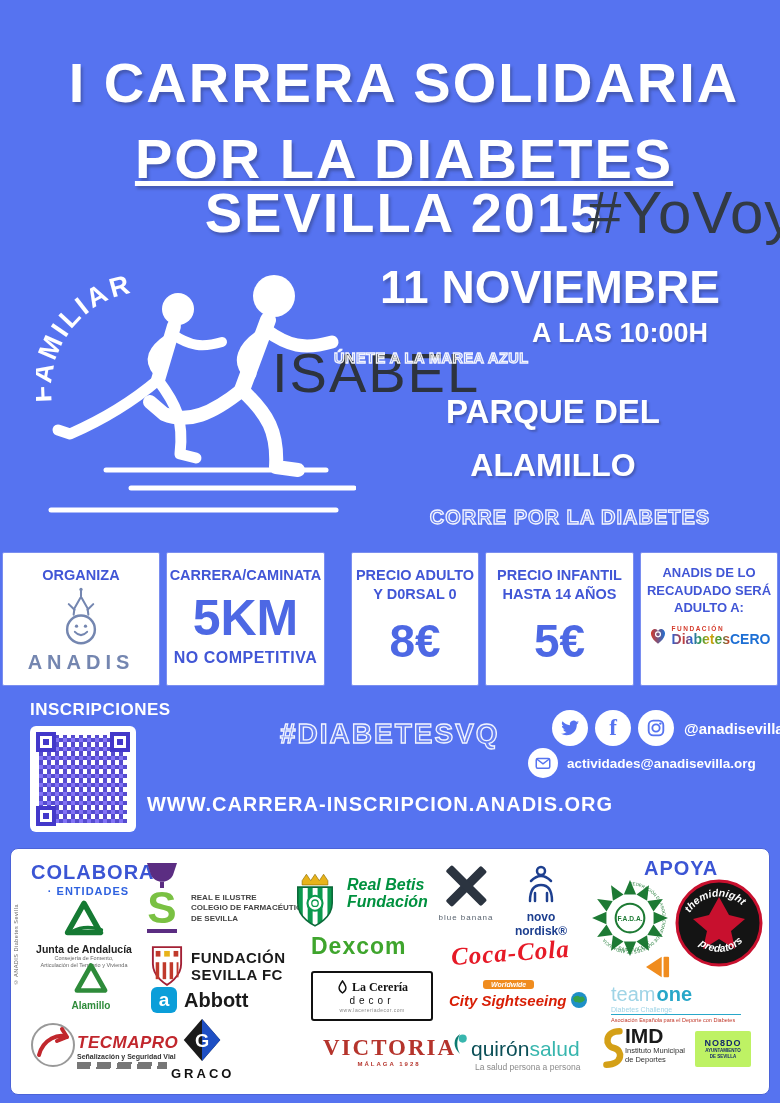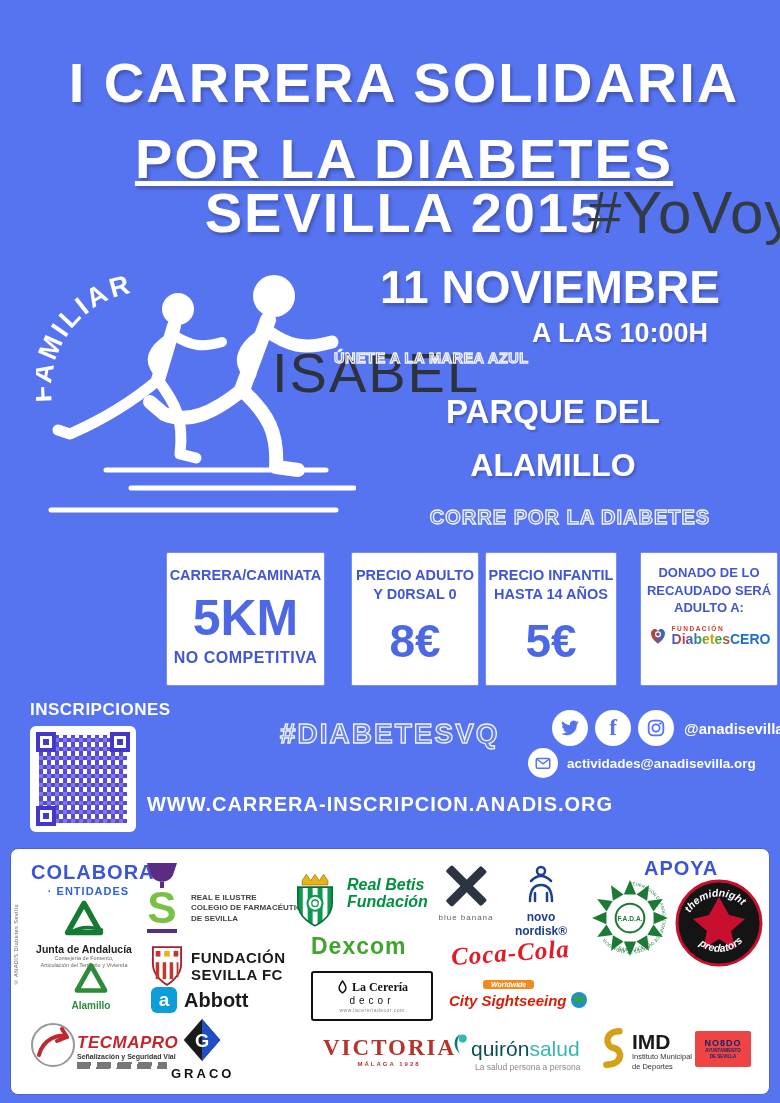--- a/index.html
+++ b/index.html
@@ -105,21 +105,21 @@
         background:repeating-linear-gradient(100deg,#777 0 14px,transparent 14px 20px);}
   .graco-name{font-size:13px;font-weight:bold;color:#111;letter-spacing:3px;margin-top:1px;}
   .vic-name{font-family:"Liberation Serif",serif;font-size:23px;font-weight:bold;color:#b5342c;letter-spacing:2px;}
   .vic-sub{font-size:6px;font-weight:bold;color:#b5342c;letter-spacing:2px;}
   .qs-row{display:flex;align-items:baseline;}
   .qs-1{font-size:21px;color:#0b4f57;margin-top:8px;}
   .qs-2{font-size:21px;color:#38b6ae;}
   .qs-tag{font-size:8.5px;color:#8a8a8a;margin-top:1px;margin-left:24px;}
   .imd-name{font-size:21px;font-weight:bold;color:#1a1a1a;line-height:1;}
   .imd-sub{font-size:7.5px;color:#333;line-height:1.25;}
-  .nodo{width:56px;height:36px;background:#ef4444;border-radius:2px;display:flex;flex-direction:column;
+  .nodo{width:56px;height:36px;background:#bef264;border-radius:2px;display:flex;flex-direction:column;
         align-items:center;justify-content:center;color:#13286b;}
   .nodo-n{font-size:9px;font-weight:bold;letter-spacing:1px;}
   .nodo-s{font-size:4.5px;font-weight:bold;line-height:1.3;text-align:center;}
 </style>
 </head>
 <body>
 
 <div class="poster">
 
   <div class="title t1">I CARRERA SOLIDARIA</div>
@@ -163,46 +163,60 @@
 
   <div class="isabel">ISABEL</div>
 
   <div class="h-date">11 NOVIEMBRE</div>
   <div class="h-time">A LAS 10:00H</div>
   <div class="h-join stroke-w">ÚNETE A LA MAREA AZUL</div>
   <div class="h-venue1">PARQUE DEL</div>
   <div class="h-venue2">ALAMILLO</div>
   <div class="h-slogan stroke-w">CORRE POR LA DIABETES</div>
 
+  <div class="ibox" style="left:2px;width:158px;">
+    <div class="bt">ORGANIZA</div>
+    <svg style="width:74px;height:62px;margin-top:2px" viewBox="0 0 90 76" fill="none" stroke="#7486b0" stroke-width="2.5" stroke-linecap="round">
+      <path d="M45 3 L45 12"></path>
+        <circle cx="45" cy="3" r="2" fill="#7486b0" stroke="none"></circle>
+      <path d="M45 12 L37 26 M45 12 L53 26 M37 26 L36 34 M53 26 L54 34"></path>
+      <path d="M37 28 L30 21 M53 28 L60 21"></path>
+      <circle cx="45" cy="52" r="17" stroke-width="3"></circle>
+      <circle cx="39.5" cy="48" r="2" fill="#7486b0" stroke="none"></circle>
+      <circle cx="50.5" cy="48" r="2" fill="#7486b0" stroke="none"></circle>
+      <path d="M37.5 55 Q45 63 52.5 55"></path>
+    </svg>
+    <div class="anadis-word">ANADIS</div>
+  </div>
 
   <div class="ibox" style="left:166px;width:159px;">
     <div class="bt">CARRERA/CAMINATA</div>
     <div class="bv" style="font-size:50px">5KM</div>
     <div class="bn">NO COMPETITIVA</div>
   </div>
 
   <div class="ibox" style="left:351px;width:128px;">
     <div class="bt">
       <span>PRECIO ADULTO</span><br>
       <span>Y D0RSAL 0</span>
     </div>
     <div class="bv" style="margin-top:10px">8€</div>
   </div>
 
-  <div class="ibox" style="left:485px;width:132px;">
+  <div class="ibox" style="left:485px;width:149px;">
     <div class="bt">
       <span>PRECIO INFANTIL</span><br>
       <span>HASTA 14 AÑOS</span>
     </div>
     <div class="bv" style="margin-top:10px">5€</div>
   </div>
 
   <div class="ibox" style="left:640px;width:138px;">
     <div class="bt3">
-      <span>DONADO DE LO</span><br>
+      <span>ANADIS DE LO</span><br>
       <span>RECAUDADO SERÁ</span><br>
       <span>ADULTO A:</span>
     </div>
     <div class="dc-row">
       <svg style="width:20px;height:18px" viewBox="0 0 18 16">
         <defs>
             <linearGradient id="hgrad" x1="0" y1="0" x2="1" y2="0">
           <stop offset="0" stop-color="#d43a2a"></stop>
               <stop offset="1" stop-color="#1d6fd4"></stop>
         </linearGradient>
@@ -430,20 +444,32 @@
       <div style="margin-left:34px"><span class="city-banner">Worldwide</span></div>
       <div style="display:flex;align-items:center;gap:3px">
         <span class="city-name">City Sightseeing</span>
         <svg style="width:18px;height:18px" viewBox="0 0 18 18">
           <circle cx="9" cy="9" r="8" fill="#1e90c8"></circle>
           <path d="M3 7 Q7 3 10 6 Q14 4 15 9 Q11 13 7 11 Q4 12 3 7 Z" fill="#35a24a"></path>
         </svg>
       </div>
     </div>
 
+    <div class="sp" style="left:600px;top:106px;width:130px">
+      <svg style="width:26px;height:24px;margin-left:34px" viewBox="0 0 28 26">
+        <polygon points="1,13 18,2 18,24" fill="#f08c1e"></polygon>
+          <rect x="20" y="2" width="6" height="22" fill="#f08c1e" rx="1"></rect>
+      </svg>
+      <div class="team-line">
+        <span class="team-1">team</span>
+          <span class="team-2">one</span>
+      </div>
+      <div class="team-sub">Diabetes Challenge</div>
+      <div class="team-tag">Asociación Española para el Deporte con Diabetes</div>
+    </div>
 
     <div class="sp" style="left:18px;top:172px;display:flex;align-items:flex-end;">
       <svg style="width:48px;height:48px" viewBox="0 0 48 48">
         <circle cx="24" cy="24" r="21" fill="#ffffff" stroke="#999" stroke-width="2"></circle>
         <path d="M10 34 C14 18 30 12 38 16 M38 16 L33 8 M38 16 L28 20" fill="none" stroke="#c1272d" stroke-width="4" stroke-linecap="round"></path>
       </svg>
       <div>
         <div class="tec-name">TECMAPRO</div>
         <div class="tec-tag">Señalización y Seguridad Vial</div>
         <div class="road"></div>
@@ -470,21 +496,21 @@
         <svg style="width:18px;height:24px;margin-right:2px" viewBox="0 0 20 26">
           <path d="M10 2 C2 7 2 17 10 24 C6 17 6 9 10 2 Z" fill="#0d7a70"></path>
           <circle cx="13" cy="7" r="4.5" fill="#38b6ae"></circle>
         </svg>
         <span class="qs-1">quirón</span>
           <span class="qs-2">salud</span>
       </div>
       <div class="qs-tag">La salud persona a persona</div>
     </div>
 
-    <div class="sp" style="left:588px;top:176px;display:flex;align-items:flex-end;gap:7px">
+    <div class="sp" style="left:588px;top:176px;display:flex;align-items:flex-start;">
       <svg style="width:26px;height:46px" viewBox="0 0 28 48">
         <path d="M22 6 C6 6 6 22 16 24 C26 26 26 42 8 42" fill="none" stroke="#d4a017" stroke-width="7" stroke-linecap="round"></path>
       </svg>
       <div>
         <div class="imd-name">IMD</div>
         <div class="imd-sub">
           <span>Instituto Municipal</span><br>
           <span>de Deportes</span>
         </div>
       </div>

